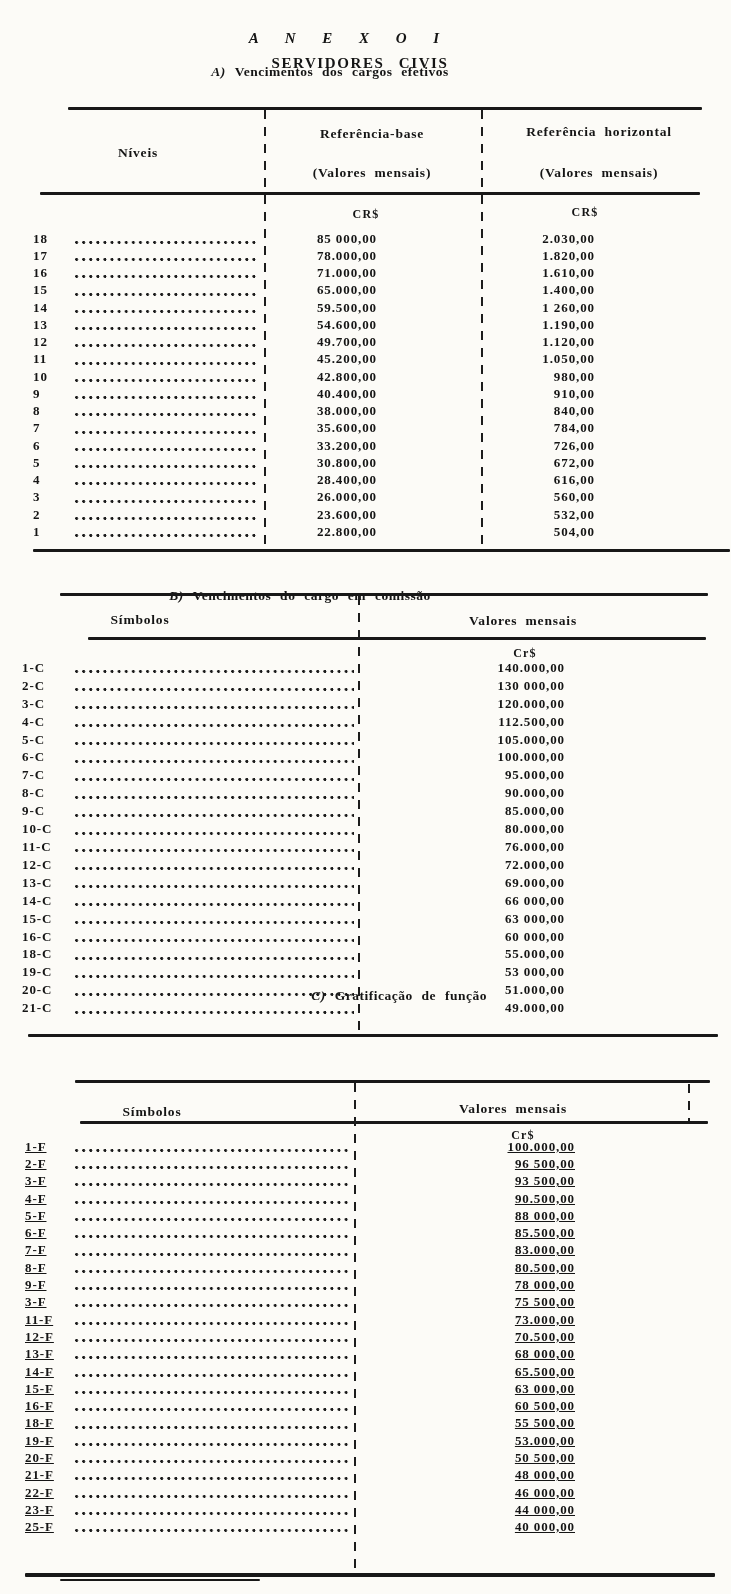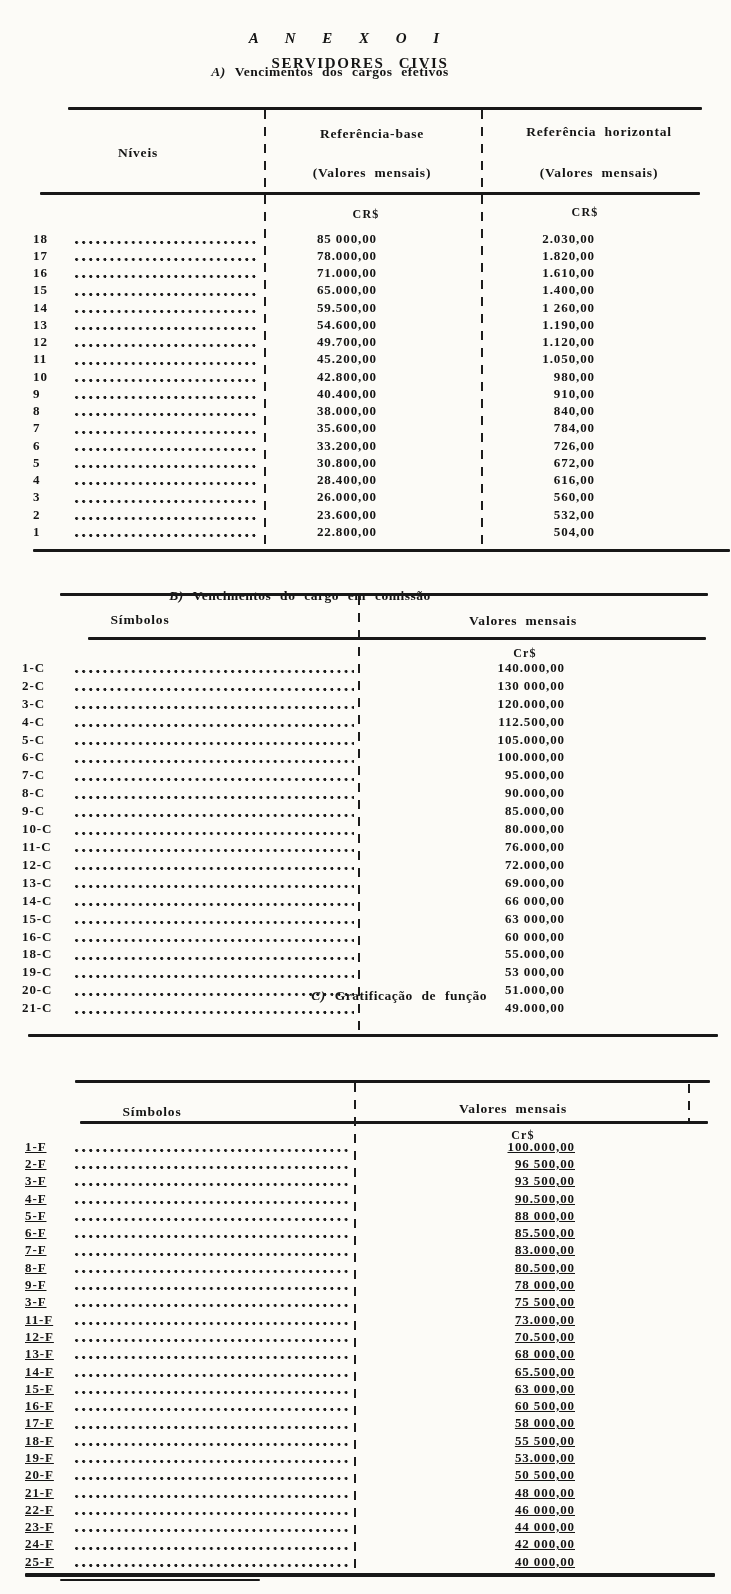--- a/index.html
+++ b/index.html
@@ -449,25 +449,20 @@
           <span class="dots"></span>
           <span class="val">63 000,00</span>
         </div>
 
         <div class="row">
           <span class="lab">16-F</span>
           <span class="dots"></span>
           <span class="val">60 500,00</span>
         </div>
 
-        <div class="row">
-          <span class="lab">17-F</span>
-          <span class="dots"></span>
-          <span class="val">58 000,00</span>
-        </div>
 
         <div class="row">
           <span class="lab">18-F</span>
           <span class="dots"></span>
           <span class="val">55 500,00</span>
         </div>
 
         <div class="row">
           <span class="lab">19-F</span>
           <span class="dots"></span>
@@ -491,25 +486,20 @@
           <span class="dots"></span>
           <span class="val">46 000,00</span>
         </div>
 
         <div class="row">
           <span class="lab">23-F</span>
           <span class="dots"></span>
           <span class="val">44 000,00</span>
         </div>
 
-        <div class="row">
-          <span class="lab">24-F</span>
-          <span class="dots"></span>
-          <span class="val">42 000,00</span>
-        </div>
 
         <div class="row">
           <span class="lab">25-F</span>
           <span class="dots"></span>
           <span class="val">40 000,00</span>
         </div>
       </div>
   </div>
 
 </div>

